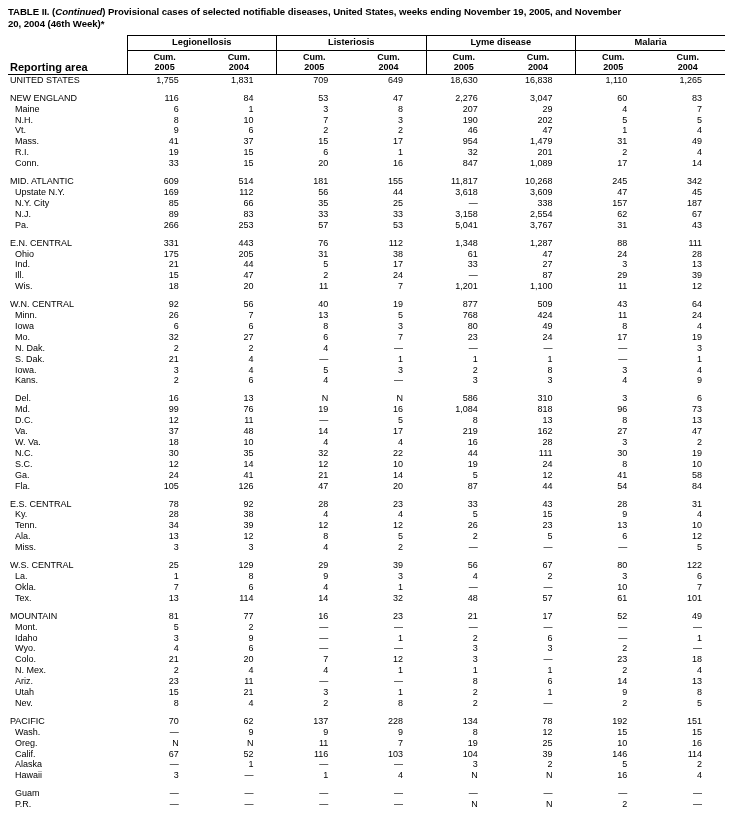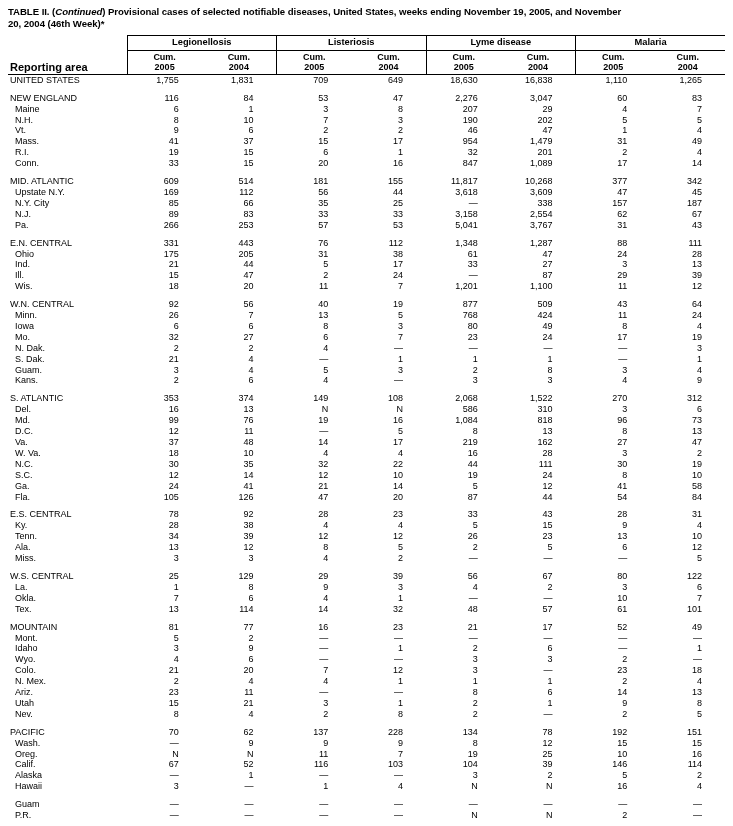--- a/index.html
+++ b/index.html
@@ -267,21 +267,21 @@
           <td colspan="9"></td>
         </tr>
         <tr class="region">
           <td class="area">MID. ATLANTIC</td>
           <td class="num">609</td>
           <td class="num">514</td>
           <td class="num">181</td>
           <td class="num">155</td>
           <td class="num">11,817</td>
           <td class="num">10,268</td>
-          <td class="num">377</td>
+          <td class="num">245</td>
           <td class="num">342</td>
         </tr>
         <tr class="state">
           <td class="area indent">Upstate N.Y.</td>
           <td class="num">169</td>
           <td class="num">112</td>
           <td class="num">56</td>
           <td class="num">44</td>
           <td class="num">3,618</td>
           <td class="num">3,609</td>
@@ -442,21 +442,21 @@
           <td class="num">21</td>
           <td class="num">4</td>
           <td class="num">—</td>
           <td class="num">1</td>
           <td class="num">1</td>
           <td class="num">1</td>
           <td class="num">—</td>
           <td class="num">1</td>
         </tr>
         <tr class="state">
-          <td class="area indent">Guam.</td>
+          <td class="area indent">Iowa.</td>
           <td class="num">3</td>
           <td class="num">4</td>
           <td class="num">5</td>
           <td class="num">3</td>
           <td class="num">2</td>
           <td class="num">8</td>
           <td class="num">3</td>
           <td class="num">4</td>
         </tr>
         <tr class="state">
@@ -465,31 +465,20 @@
           <td class="num">6</td>
           <td class="num">4</td>
           <td class="num">—</td>
           <td class="num">3</td>
           <td class="num">3</td>
           <td class="num">4</td>
           <td class="num">9</td>
         </tr>
         <tr class="gap">
           <td colspan="9"></td>
-        </tr>
-        <tr class="region">
-          <td class="area">S. ATLANTIC</td>
-          <td class="num">353</td>
-          <td class="num">374</td>
-          <td class="num">149</td>
-          <td class="num">108</td>
-          <td class="num">2,068</td>
-          <td class="num">1,522</td>
-          <td class="num">270</td>
-          <td class="num">312</td>
         </tr>
         <tr class="state">
           <td class="area indent">Del.</td>
           <td class="num">16</td>
           <td class="num">13</td>
           <td class="num">N</td>
           <td class="num">N</td>
           <td class="num">586</td>
           <td class="num">310</td>
           <td class="num">3</td>

